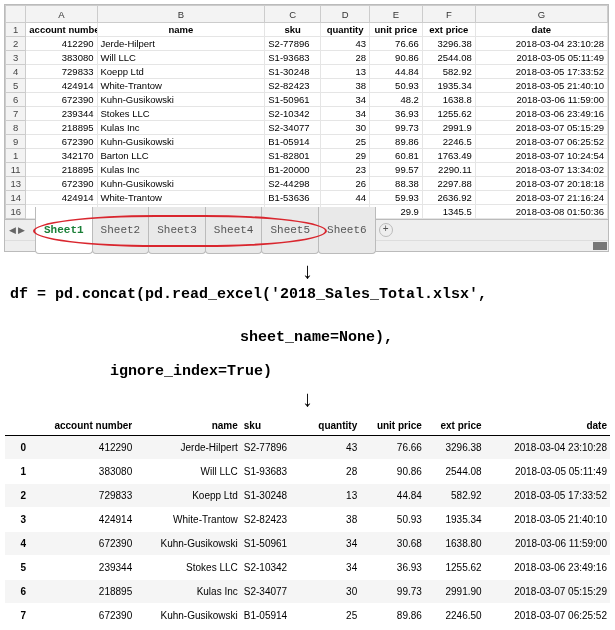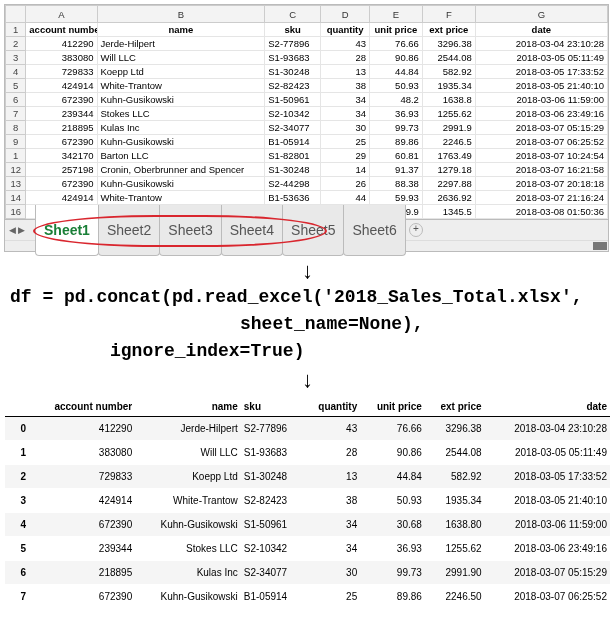--- a/index.html
+++ b/index.html
@@ -64,24 +64,25 @@
     color: #666;
     font-size: 9px;
     display:flex;
     gap:2px;
   }
   .sheet-tab {
     border: 1px solid #bbb;
     border-top: none;
     background: #e9e9e9;
     padding: 17px 8px;
-    font-size: 14px;
+    font-size: 11px;
     border-radius: 0 0 4px 4px;
     margin-right: -1px;
     color: #555;
+    font-family: Liberation Mono, monospace;
   }
   .sheet-tab.active {
     background: #fff;
     color: #1a7f37;
     font-weight: bold;
   }
   .sheet-plus {
     border: 1px solid #bbb;
     border-radius: 50%;
     width: 12px;
@@ -114,29 +115,29 @@
   }
 
   .arrow {
     text-align: center;
     font-size: 22px;
     line-height: 1;
     padding: 4px 0 2px;
   }
   .code {
     font-family: "Courier New", monospace;
-    font-size: 18px;
+    font-size: 15px;
     font-weight: bold;
     white-space: pre;
     text-align: left;
     padding-left: 10px;
     line-height: 1.5;
   }
-  .code .indent1 { padding-left: 230px; display:block;}
-  .code .indent2 { padding-left: 100px; display:block;}
+  .code .indent1 { padding-left: 230px; display:block;margin-top:20px;}
+  .code .indent2 { padding-left: 100px; display:block;margin-top:12px;}
 
   table.df {
     border-collapse: collapse;
     width: 605px;
     margin: 4px auto 8px;
     font-size: 10px;
   }
   table.df th {
     border-bottom: 1px solid #000;
     font-weight: bold;
@@ -275,28 +276,28 @@
           <td class="rowhdr">1</td>
           <td class="cell r">342170</td>
           <td class="cell l">Barton LLC</td>
           <td class="cell l">S1-82801</td>
           <td class="cell r">29</td>
           <td class="cell r">60.81</td>
           <td class="cell r">1763.49</td>
           <td class="cell r">2018-03-07 10:24:54</td>
         </tr>
         <tr>
-          <td class="rowhdr">12</td>
-          <td class="cell r">257198</td>
-          <td class="cell l">Cronin, Oberbrunner and Spencer</td>
-          <td class="cell l">S1-30248</td>
-          <td class="cell r">14</td>
-          <td class="cell r">91.37</td>
-          <td class="cell r">1279.18</td>
-          <td class="cell r">2018-03-07 16:21:58</td>
+          <td class="rowhdr">11</td>
+          <td class="cell r">218895</td>
+          <td class="cell l">Kulas Inc</td>
+          <td class="cell l">B1-20000</td>
+          <td class="cell r">23</td>
+          <td class="cell r">99.57</td>
+          <td class="cell r">2290.11</td>
+          <td class="cell r">2018-03-07 13:34:02</td>
         </tr>
         <tr>
           <td class="rowhdr">13</td>
           <td class="cell r">672390</td>
           <td class="cell l">Kuhn-Gusikowski</td>
           <td class="cell l">S2-44298</td>
           <td class="cell r">26</td>
           <td class="cell r">88.38</td>
           <td class="cell r">2297.88</td>
           <td class="cell r">2018-03-07 20:18:18</td>

